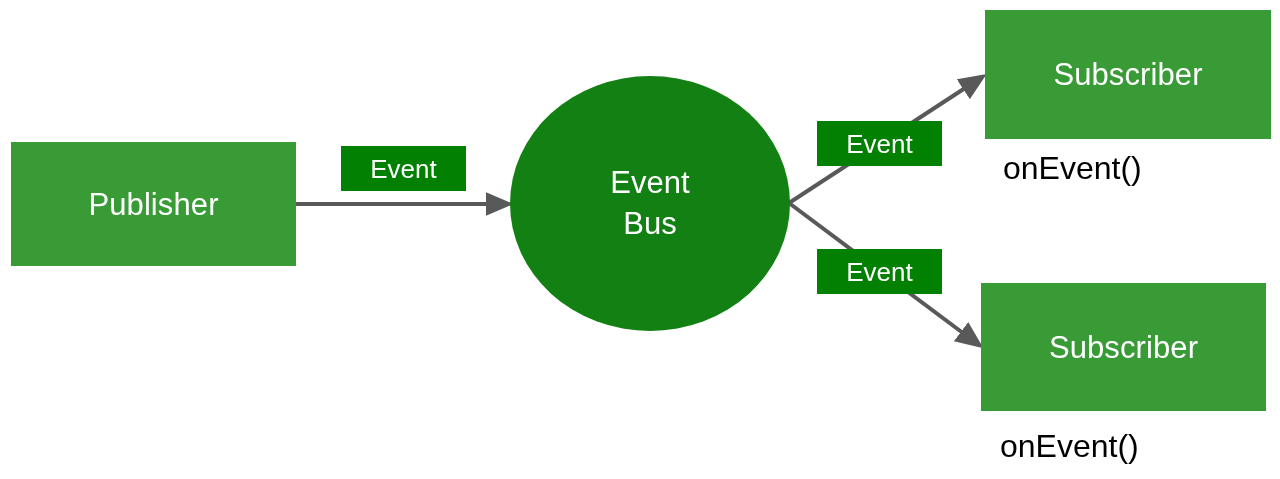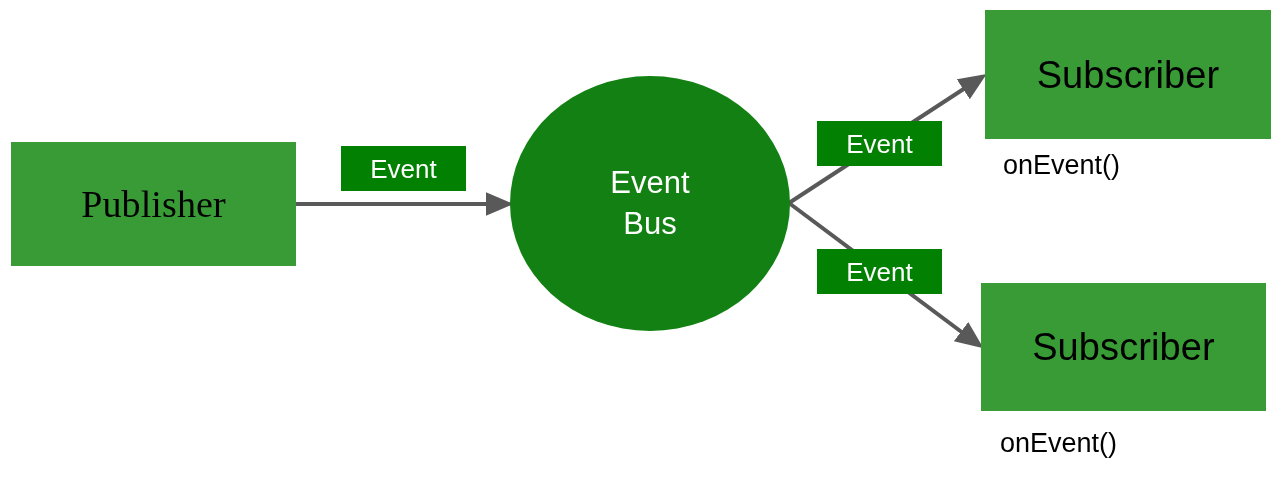--- a/index.html
+++ b/index.html
@@ -19,32 +19,31 @@
   }
   .node-box {
     position: absolute;
     background: #389B36;
     display: flex;
     align-items: center;
     justify-content: center;
     box-sizing: border-box;
   }
   .node-box .node-label {
-    color: #000000;
-    font-size: 38px;
+    color: #ffffff;
+    font-size: 31px;
     font-weight: 400;
     line-height: 1;
     letter-spacing: 0.1px;
   }
   #publisher-node {
     left: 11px;
     top: 142px;
     width: 285px;
     height: 124px;
-    font-family: Liberation Serif, serif;
   }
   #subscriber-node-top {
     left: 985px;
     top: 10px;
     width: 286px;
     height: 129px;
   }
   #subscriber-node-bottom {
     left: 981px;
     top: 283px;
@@ -98,21 +97,21 @@
   }
   #event-chip-bottom {
     left: 817px;
     top: 249px;
     width: 125px;
     height: 45px;
   }
   .caption {
     position: absolute;
     color: #000000;
-    font-size: 27px;
+    font-size: 32px;
     line-height: 1;
     white-space: nowrap;
     font-weight: 400;
   }
   #caption-post {
     left: 355px;
     top: 228px;
   }
   #caption-onevent-top {
     left: 1003px;

